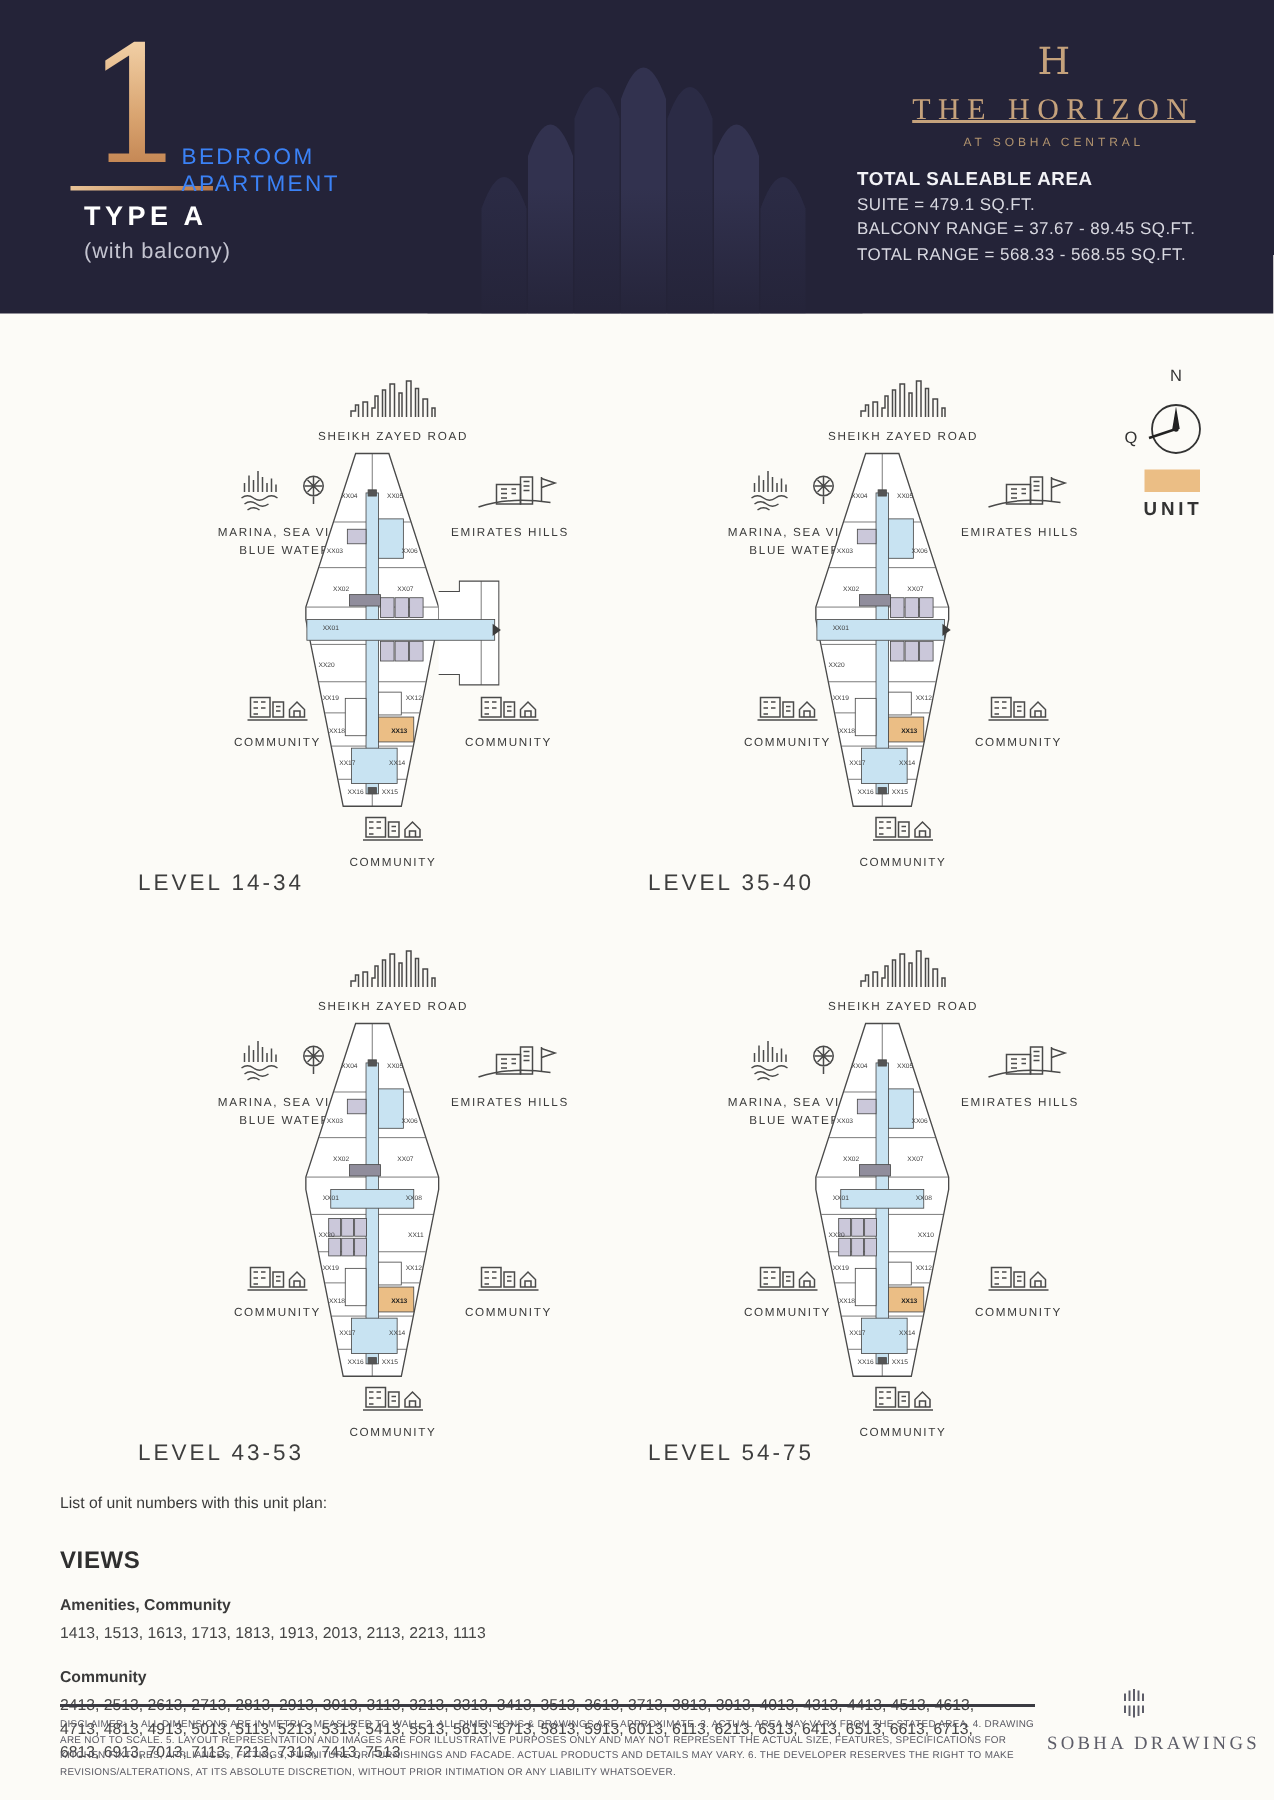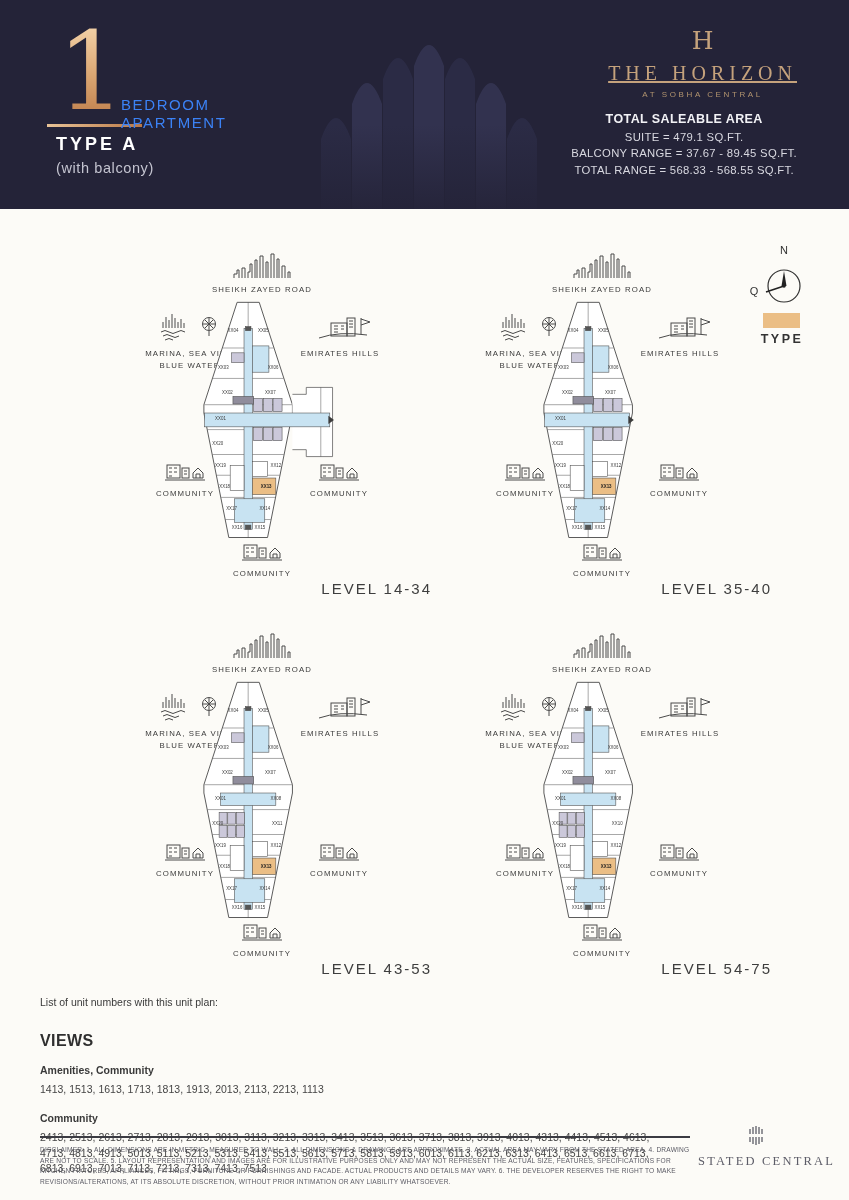--- a/index.html
+++ b/index.html
@@ -12,36 +12,36 @@
   .petal-fade{position:absolute;left:285px;top:22px;width:290px;height:187px;background:linear-gradient(180deg,rgba(36,35,56,0) 55%,rgba(36,35,56,.9) 100%);}
   .numeral{position:absolute;left:57px;top:18px;font-family:"DejaVu Serif",serif;font-size:108px;font-weight:400;line-height:1;background:linear-gradient(180deg,#F6D8B0 0%,#D9A470 55%,#BA7846 100%);-webkit-background-clip:text;background-clip:text;color:transparent;}
   .numeral-bar{position:absolute;left:47px;top:124px;width:95px;height:3px;background:linear-gradient(90deg,#E8C397,#BA7846);}
   .bed-lines{position:absolute;left:121px;top:96px;font-size:15px;letter-spacing:1.6px;color:#3b82f6;line-height:1.18;}
   .type-label{position:absolute;left:56px;top:134px;font-size:18px;font-weight:bold;letter-spacing:3px;color:#FFFFFF;}
   .variant-label{position:absolute;left:56px;top:160px;font-size:14.5px;letter-spacing:.6px;color:#C4C4D0;}
   .brand{position:absolute;right:52px;top:28px;text-align:center;color:#C5A27C;}
   .brand .mono{font-family:"DejaVu Serif",serif;font-size:25px;line-height:1;font-weight:400;}
   .brand .name{font-family:"Liberation Serif",serif;font-size:20px;letter-spacing:5px;margin-top:9px;white-space:nowrap;text-decoration:underline;}
   .brand .tag{font-size:8px;letter-spacing:2.6px;margin-top:5px;color:#B2946F;}
-  .area{position:absolute;right:52px;top:112px;text-align:center;}
+  .area{position:absolute;right:52px;top:112px;text-align:left;}
   .area .a-title{font-size:12.5px;font-weight:bold;letter-spacing:.4px;color:#F2F2F6;}
   .area .a-line{font-size:11.3px;letter-spacing:.3px;color:#D8D8E0;margin-top:4.5px;white-space:nowrap;}
 
   
   .compass{position:absolute;left:742px;top:242px;width:80px;height:72px;}
   .unit-swatch{position:absolute;left:763px;top:313px;width:37px;height:15px;}
   .unit-word{position:absolute;left:752px;top:332px;width:60px;text-align:center;font-size:12.5px;font-weight:bold;letter-spacing:2.5px;color:#333;}
 
   
   .plans{position:absolute;left:92px;top:250px;width:680px;}
   .plan-cell{position:absolute;width:340px;height:380px;}
   .ctx{position:absolute;text-align:center;color:#3F3F3F;}
   .ctx .cap{font-size:7.8px;letter-spacing:1.1px;line-height:1.5;color:#3B3B3B;}
   .plan-svg{position:absolute;left:50%;margin-left:-83px;top:44px;}
-  .level-label{position:absolute;left:0;top:330px;width:100%;text-align:right;font-size:15px;letter-spacing:2px;color:#3E3E3E;}
+  .level-label{position:absolute;left:0;top:330px;width:100%;text-align:left;font-size:15px;letter-spacing:2px;color:#3E3E3E;}
 
   
   .unitlist{position:absolute;left:40px;top:996px;width:680px;color:#3A3A3A;}
   .ul-intro{font-size:10.5px;}
   .ul-views{font-size:16px;font-weight:bold;letter-spacing:.4px;margin-top:24px;color:#2F2F2F;}
   .ul-group-title{font-size:10.5px;font-weight:bold;margin-top:14px;}
   .ul-numbers{font-size:10.5px;margin-top:6px;line-height:1.5;max-width:630px;color:#454545;}
 
   
   .footer-rule-block{position:absolute;left:40px;top:1136px;width:650px;border-top:2px solid #3B3B42;padding-top:7px;}
@@ -88,21 +88,21 @@
 
   <svg class="compass" id="compass" viewBox="0 0 80 72">
       <circle cx="42" cy="44" r="16" fill="none" stroke="#333" stroke-width="1.2"></circle>
       <polygon points="42,29 44.5,44 39.5,44" fill="#222"></polygon>
       <line x1="42" y1="44" x2="24" y2="50" stroke="#222" stroke-width="1.6"></line>
       <circle cx="42" cy="44" r="1.8" fill="#222"></circle>
       <text x="42" y="12" text-anchor="middle" font-size="11" fill="#333" font-family="Liberation Sans, sans-serif">N</text>
       <text x="12" y="53" text-anchor="middle" font-size="11" fill="#333" font-family="Liberation Sans, sans-serif">Q</text>
     </svg>
   <div class="unit-swatch" id="unit-swatch" style="background: rgb(235, 190, 133);"></div>
-  <div class="unit-word">TYPE</div>
+  <div class="unit-word">UNIT</div>
 
   <div class="plans" id="plans">
       <div class="plan-cell" style="left: 0px; top: 0px;">
         <div class="ctx" style="left:50%;margin-left:-70px;width:140px;top:0;">
          <svg width="64" height="30" viewBox="0 0 64 30">
             <path d="M4,28 V24 h3 v-4 h2 V28 M12,28 V18 h3 V28 M18,28 V22 h2 v-8 h2 V28 M25,28 V10 h2 V28 M30,28 V6 h3 V28 M36,28 V12 h2 V28 M41,28 V4 h3 V28 M47,28 V9 h2 V28 M52,28 V16 h3 V28 M58,28 V22 h2 V28" fill="none" stroke="#4A4A4A" stroke-width="1"></path>
           </svg>
          <div class="cap">SHEIKH ZAYED ROAD</div>
        </div>
        <div class="ctx" style="left:28px;width:140px;top:60px;">
@@ -650,16 +650,16 @@
   <div class="footer-rule-block">
     <div class="disclaimer">DISCLAIMER: 1. ALL DIMENSIONS ARE IN METRIC, MEASURED TO WALL. 2. ALL DIMENSIONS &amp; DRAWINGS ARE APPROXIMATE. 3. ACTUAL AREA MAY VARY FROM THE STATED AREA. 4. DRAWING ARE NOT TO SCALE. 5. LAYOUT REPRESENTATION AND IMAGES ARE FOR ILLUSTRATIVE PURPOSES ONLY AND MAY NOT REPRESENT THE ACTUAL SIZE, FEATURES, SPECIFICATIONS FOR KITCHEN FIXTURES, APPLIANCES, FITTINGS, FURNITURE OR FURNISHINGS AND FACADE. ACTUAL PRODUCTS AND DETAILS MAY VARY. 6. THE DEVELOPER RESERVES THE RIGHT TO MAKE REVISIONS/ALTERATIONS, AT ITS ABSOLUTE DISCRETION, WITHOUT PRIOR INTIMATION OR ANY LIABILITY WHATSOEVER.</div>
   </div>
   <div class="sobha">
     <svg width="26" height="20" viewBox="0 0 26 20">
       <g stroke="#5D5D68" stroke-width="1.3" fill="none">
         <path d="M7,8 V3 M10,8 V1 M13,8 V0 M16,8 V1 M19,8 V3"></path>
         <path d="M7,11 V16 M10,11 V18 M13,11 V19 M16,11 V18 M19,11 V16"></path>
       </g>
     </svg>
-    <div class="s-name">STATED CENTRAL</div>
+    <div class="s-name">SOBHA DRAWINGS</div>
   </div>
 
 </div>
 
 </body></html>

